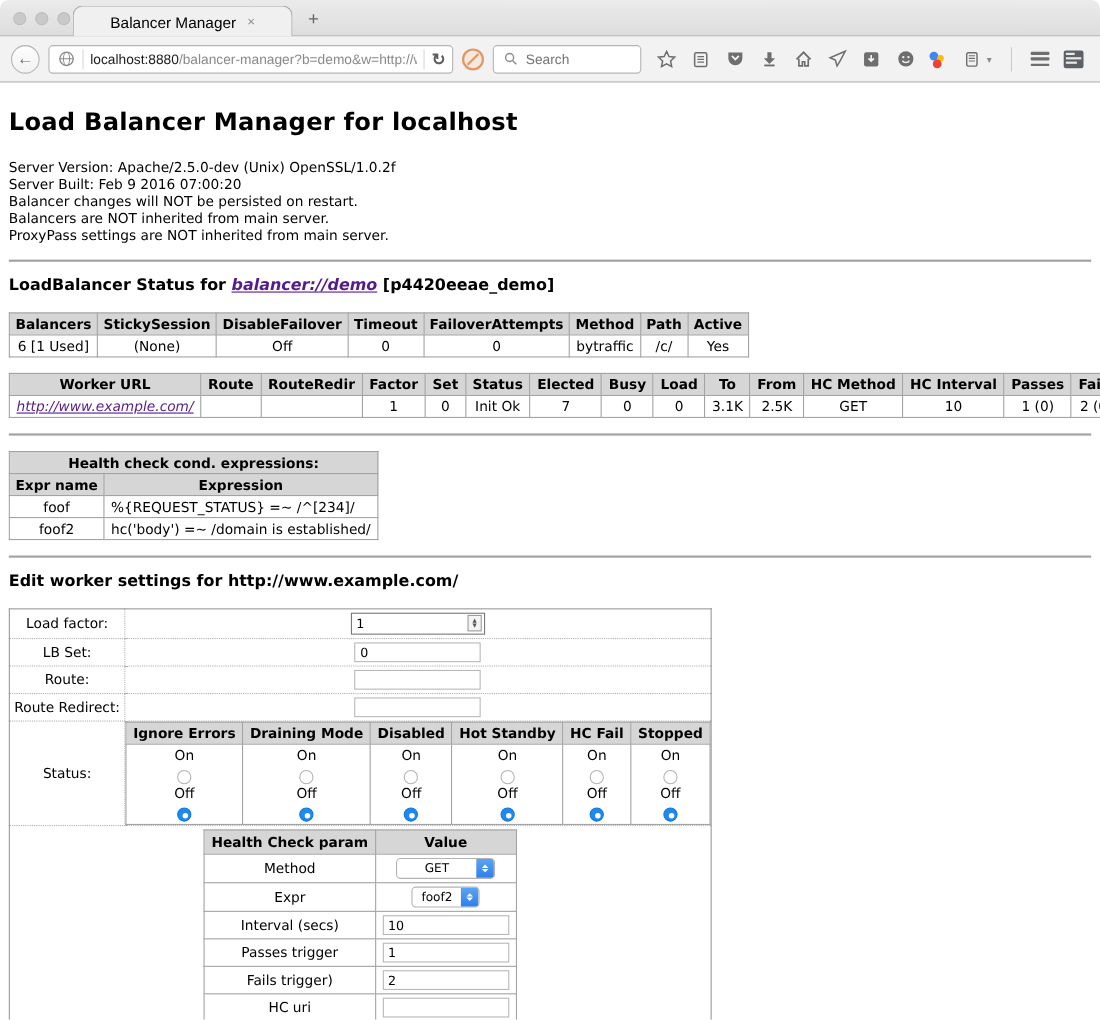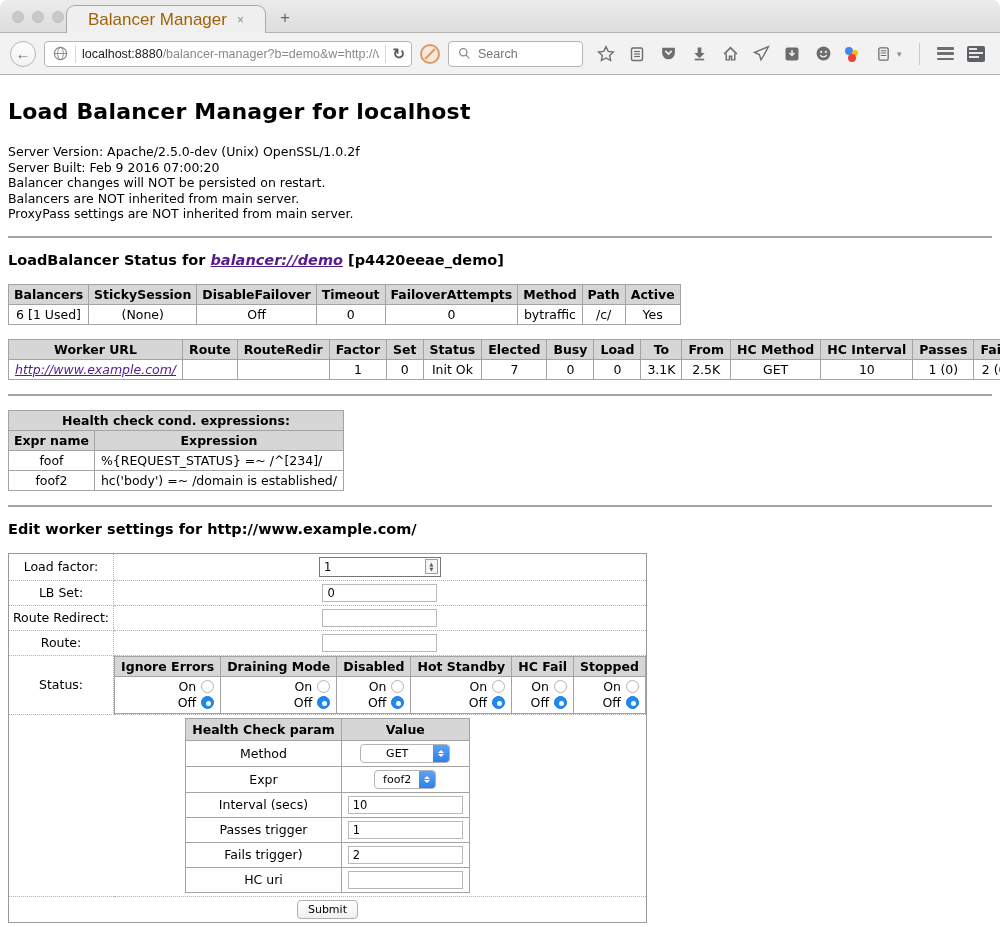--- a/index.html
+++ b/index.html
@@ -4,21 +4,21 @@
 <style>
   * { margin:0; padding:0; box-sizing:border-box; }
   html,body { width:1000px; height:927px; background:#fff; font-family:"DejaVu Sans",sans-serif; }
   .window { width:1000px; height:927px; border-radius:8px 8px 0 0; overflow:hidden; background:#fff; }
 
   
   .titlebar { height:33px; background:linear-gradient(#ebebeb,#dddddd); border-bottom:1px solid #b3b3b3; display:flex; align-items:flex-end; position:relative; }
   .lights { position:absolute; left:12px; top:11px; display:flex; gap:8px; }
   .light { width:12px; height:12px; border-radius:50%; background:#c9c9c9; border:1px solid #bdbdbd; }
   .tab { margin-left:66px; width:200px; height:28px; background:#f0f0f0; border:1px solid #a9a9a9; border-bottom:none; border-radius:9px 9px 0 0; display:flex; align-items:center; justify-content:center; gap:10px; position:relative; z-index:2; margin-bottom:-1px; font-family:"Liberation Sans",sans-serif; }
-  .tab-title { font-size:17px; color:#a16207; }
+  .tab-title { font-size:14px; color:#000000; }
   .tab-close { font-size:12px; color:#8a8a8a; cursor:default; }
   .newtab { font-size:17px; color:#666; margin-left:14px; margin-bottom:4px; font-family:"Liberation Sans",sans-serif; }
 
   .toolbar { height:42px; background:#f2f2f2; border-bottom:1px solid #b3b3b3; display:flex; align-items:center; padding:0 10px; gap:8px; font-family:"Liberation Sans",sans-serif; }
   .navbtn { width:26px; height:26px; border-radius:50%; border:1px solid #b5b5b5; background:linear-gradient(#fdfdfd,#f2f2f2); color:#6b6b6b; display:flex; align-items:center; justify-content:center; font-size:15px; }
   .urlbar { width:368px; height:26px; background:#fff; border:1px solid #b5b5b5; border-radius:4px; display:flex; align-items:center; padding:0 6px; gap:6px; overflow:hidden; }
   .urlbar .divider { width:1px; height:18px; background:#d8d8d8; }
   .url-text { font-size:12.5px; white-space:nowrap; overflow:hidden; flex:1; }
   .url-domain { color:#1c1c1c; }
   .url-path { color:#8a8a8a; }
@@ -68,21 +68,21 @@
   .form-table { width:563px; border:1px solid #9a9a9a; font-size:12.5px; }
   .form-table > tbody > tr > td { border:1px dotted #b0b0b0; padding:3px 4px; background:#fff; }
   .form-label { width:100px; }
   input.txt { width:115px; height:18px; border:1px solid #b8b8b8; font-size:11.5px; padding:1px 4px; font-family:"DejaVu Sans",sans-serif; }
   .numwrap { display:inline-flex; align-items:center; width:122px; height:20px; border:1px solid #777; background:#fff; padding:0 2px 0 4px; }
   .numwrap input { flex:1; border:none; outline:none; font-size:11.5px; font-family:"DejaVu Sans",sans-serif; width:80px; }
   .spinner { width:13px; height:15px; border:1px solid #9e9e9e; display:flex; flex-direction:column; align-items:center; justify-content:center; font-size:5px; line-height:5px; color:#555; background:#f4f4f4; }
 
   .status-table { width:100%; border:1px solid #7a7a7a; }
   .status-table th, .status-table td { padding:2px 6px; }
-  .radio-line { display:flex; align-items:center; justify-content:flex-end; gap:5px; line-height:16px; }
+  .radio-line { display:flex; align-items:center; justify-content:flex-start; gap:5px; line-height:16px;flex-direction:column; }
   .radio { width:13px; height:13px; border-radius:50%; border:1px solid #b3b3b3; background:#fff; display:inline-block; }
   .radio.checked { background:#1e8af0; border-color:#1277dd; position:relative; }
   .radio.checked::after { content:""; position:absolute; left:4px; top:4px; width:5px; height:5px; border-radius:50%; background:#fff; }
 
   .hcp-table { margin:0 auto; border:1px solid #7a7a7a; }
   .hcp-table td, .hcp-table th { padding:3px 6px; }
   .hcp-table .pcol { width:140px; }
   .hcp-table .vcol { width:128px; }
   .mac-select { display:inline-flex; align-items:center; border:1px solid #b3b3b3; border-radius:4px; background:#fff; height:19px; font-size:11px; overflow:hidden; }
   .mac-select .sel-label { flex:1; text-align:center; padding:0 4px; }
@@ -335,25 +335,25 @@
               <input value="1" style="">
               <span class="spinner">▲<br>▼</span>
             </span>
           </td>
         </tr>
         <tr>
           <td class="form-label">LB Set:</td>
           <td><input class="txt" value="0" style=""></td>
         </tr>
         <tr>
+          <td class="form-label">Route:</td>
+          <td><input class="txt" value="" style=""></td>
+        </tr>
+        <tr>
           <td class="form-label">Route Redirect:</td>
-          <td><input class="txt" value="" style=""></td>
-        </tr>
-        <tr>
-          <td class="form-label">Route:</td>
           <td><input class="txt" value="" style=""></td>
         </tr>
         <tr>
           <td class="form-label">Status:</td>
           <td style="padding:0;">
             <table class="status-table">
               <tbody>
                 <tr>
                   <th>Ignore Errors</th>
                   <th>Draining Mode</th>

